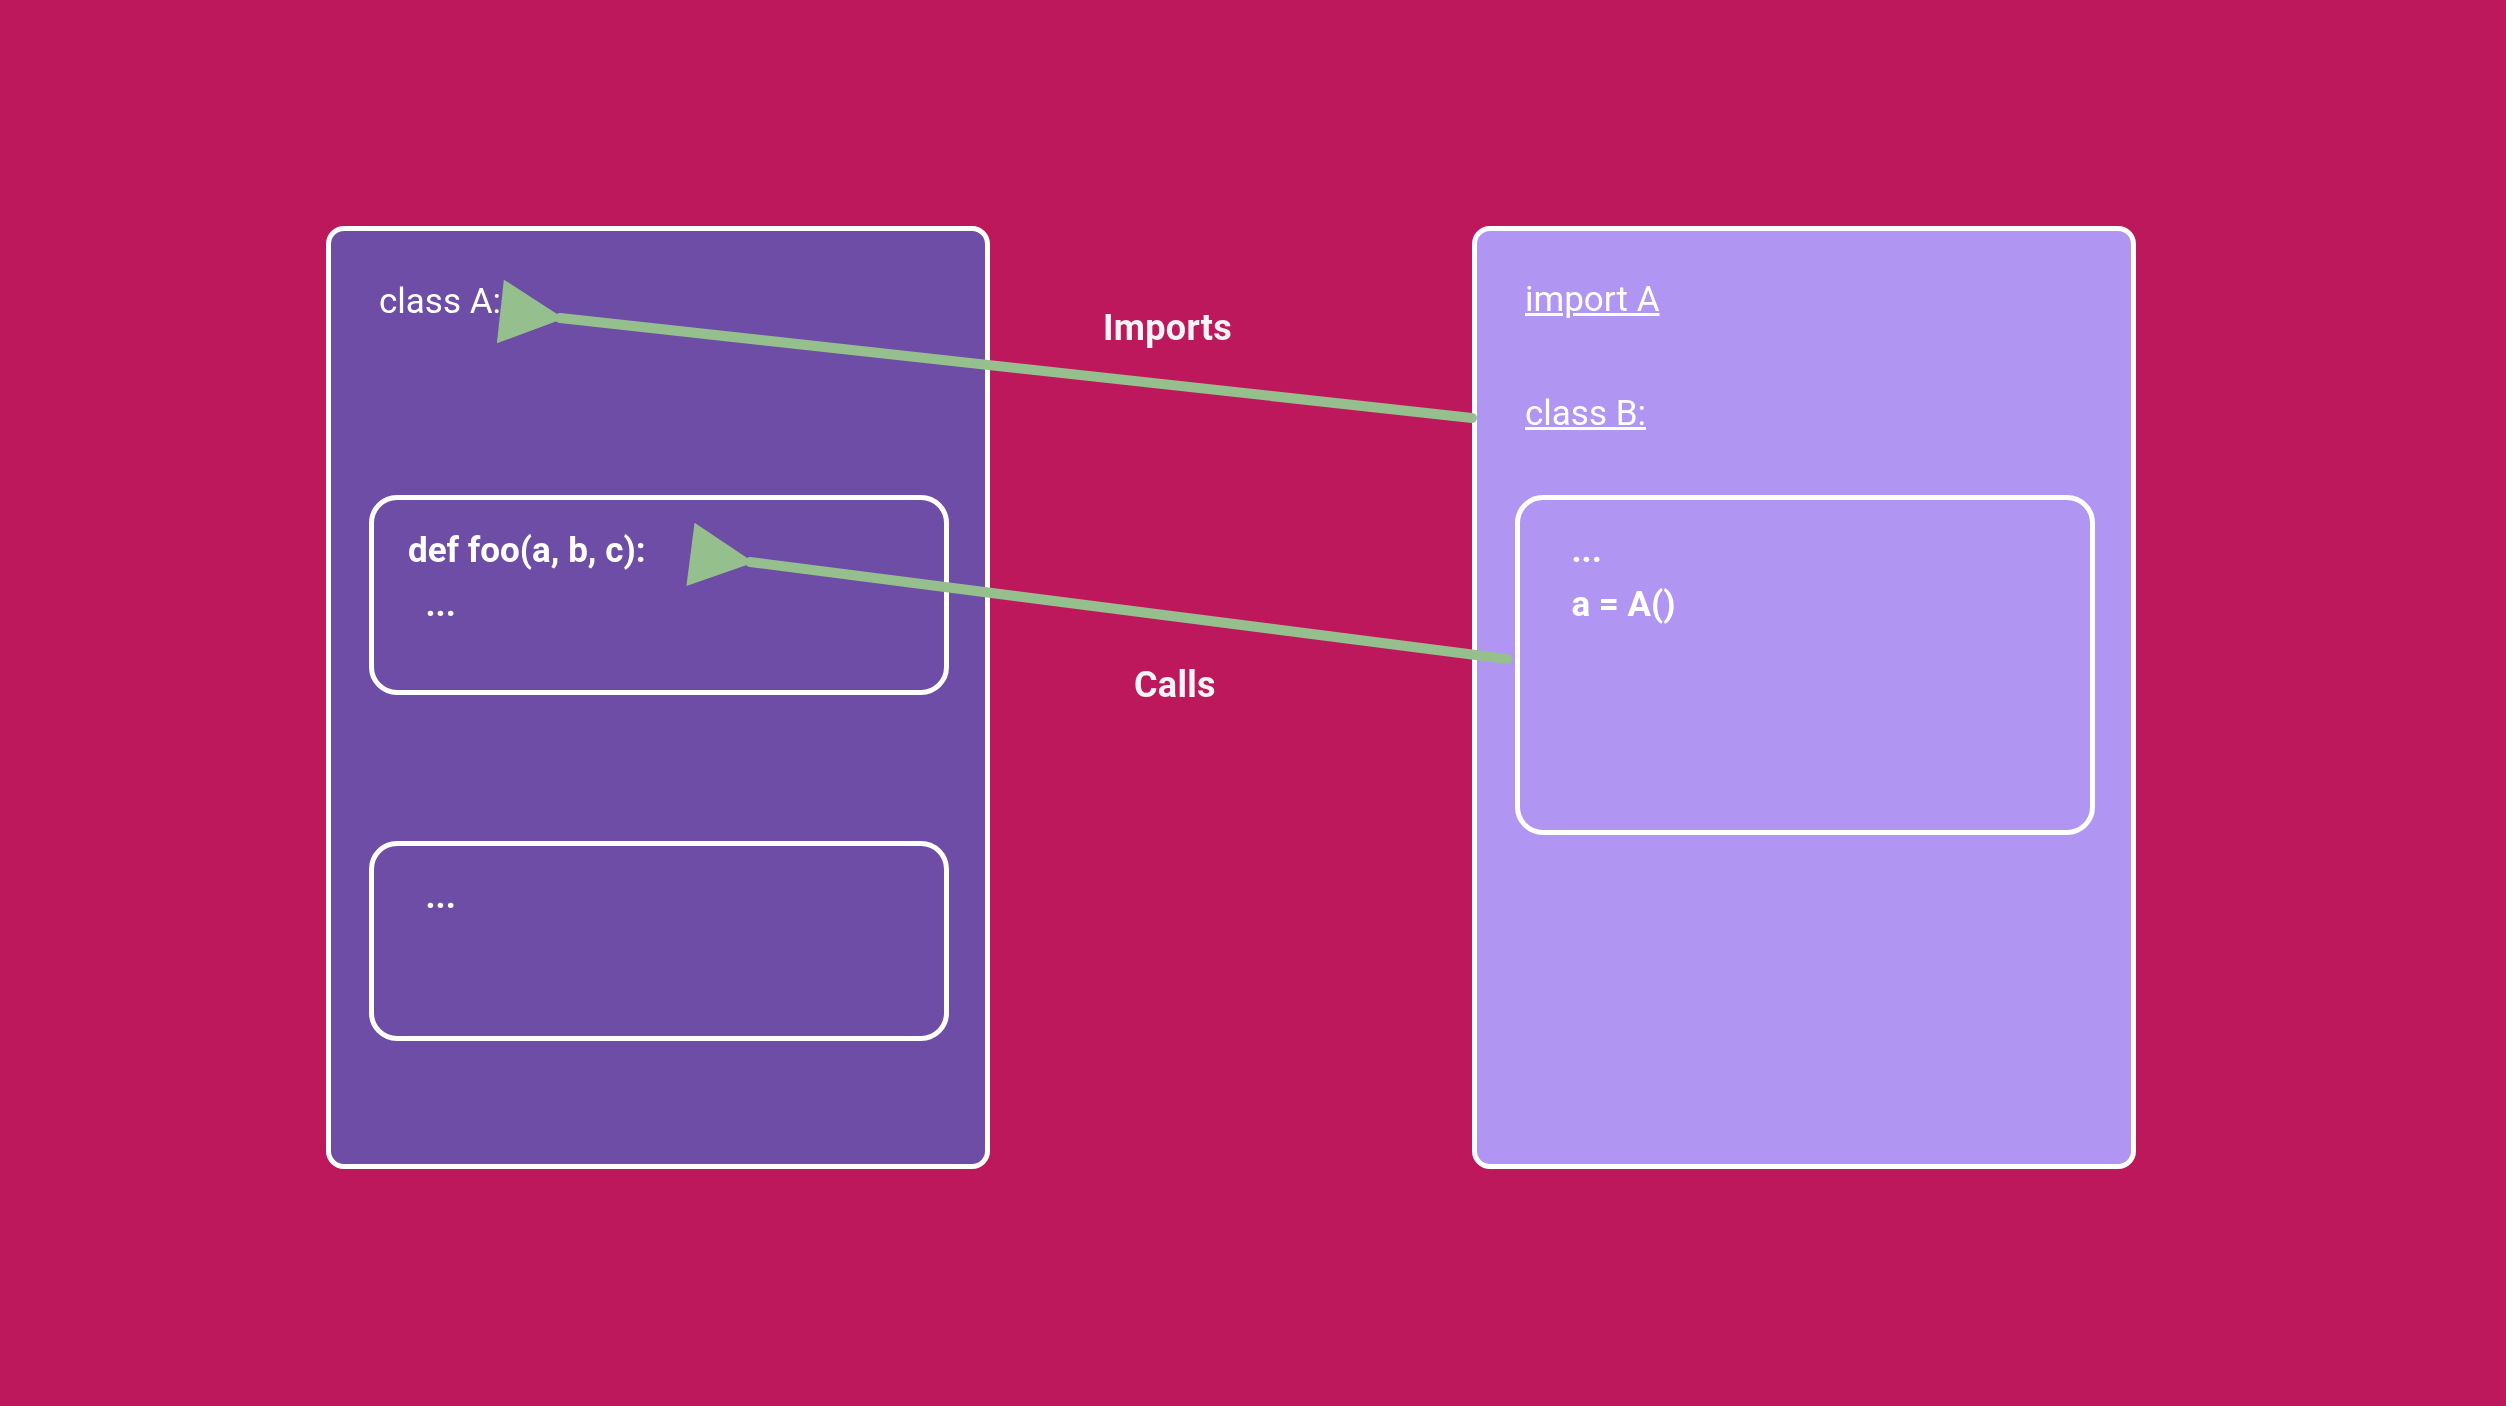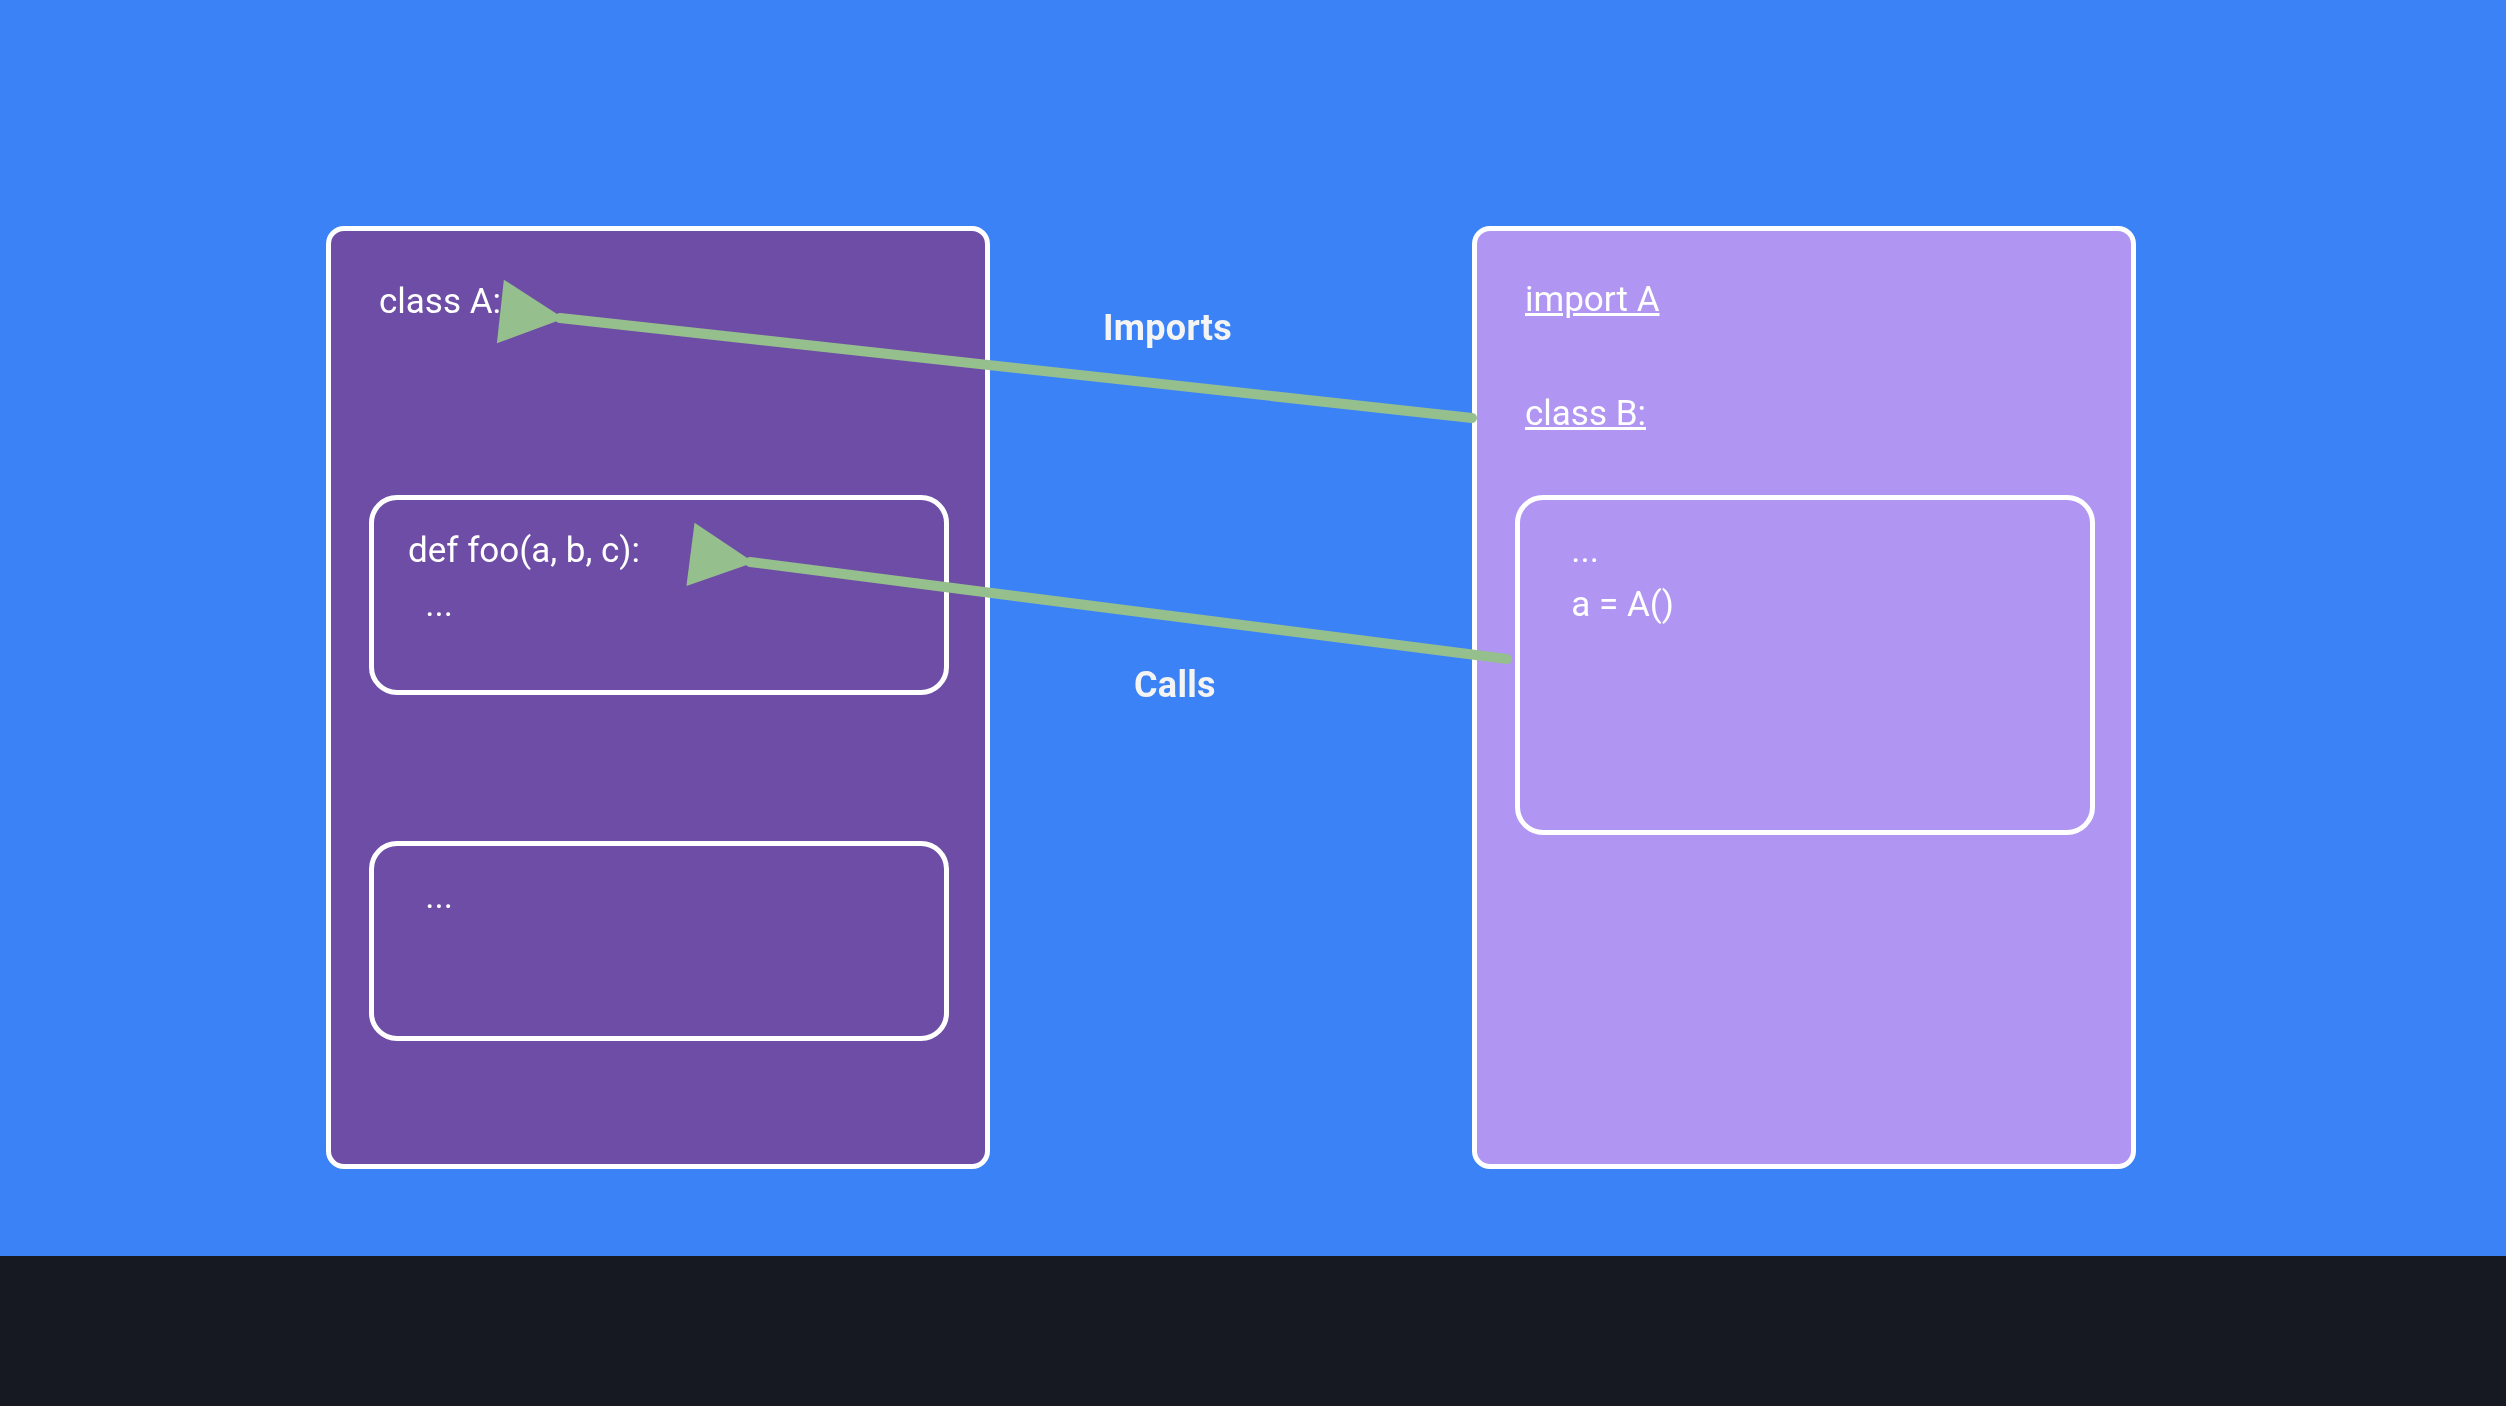--- a/index.html
+++ b/index.html
@@ -6,22 +6,22 @@
     margin: 0;
     padding: 0;
     width: 100%;
     height: 100%;
     background: #161922;
     font-family: -apple-system, BlinkMacSystemFont, "Segoe UI", Roboto, Helvetica, Arial, sans-serif;
   }
   .stage {
     position: relative;
     width: 2506px;
-    height: 1256px;
-    background: #3b82f6;
+    height: 1406px;
+    background: #be185d;
   }
   .box {
     position: absolute;
     border: 5px solid #ffffff;
     border-radius: 18px;
     box-sizing: border-box;
   }
   .box-a {
     background: #6D4DA5;
   }
@@ -33,21 +33,21 @@
     border: 5px solid #ffffff;
     border-radius: 28px;
     box-sizing: border-box;
     padding: 24px 34px;
   }
   .code-line {
     font-size: 35px;
     line-height: 1.55;
     color: #ffffff;
     white-space: pre;
-    font-weight: 400;
+    font-weight: 700;
   }
   .code-header {
     position: absolute;
     font-size: 35px;
     color: #ffffff;
     font-weight: 400;
   }
   .label {
     position: absolute;
     font-size: 36px;

